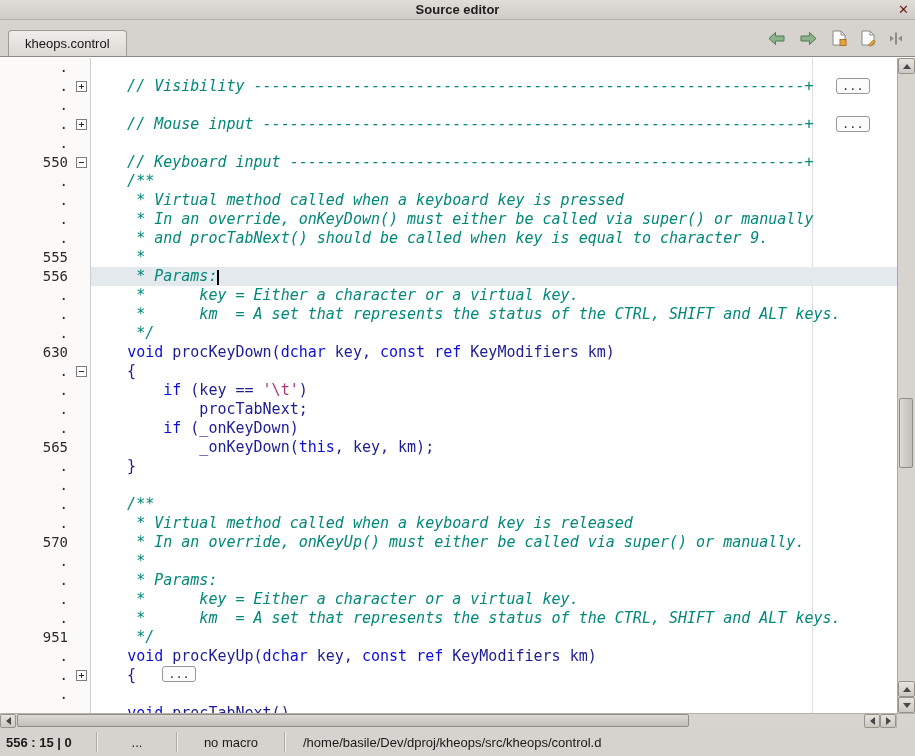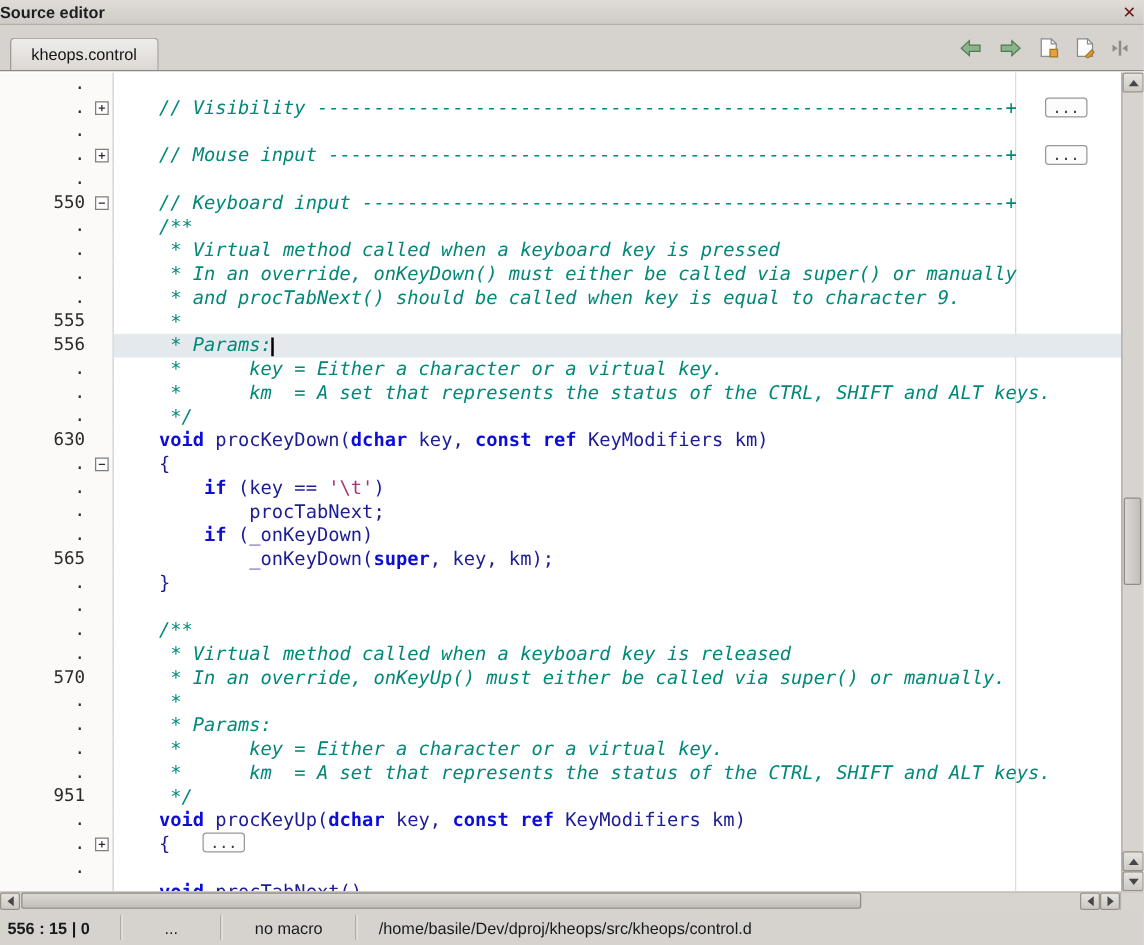--- a/index.html
+++ b/index.html
@@ -8,21 +8,21 @@
     background: #d6d2ce;
     font-family: "Liberation Sans", sans-serif;
     -webkit-font-smoothing: antialiased;
   }
 
   
   .titlebar {
     height: 20px;
     background: linear-gradient(#e0dcd8, #cfcbc7);
     border-bottom: 1px solid #b3afab;
-    display: flex; align-items: center; 
+    display: flex; align-items: center; justify-content: center;
     position: relative;
   }
   .title { font-size: 13px; font-weight: bold; color: #1d1d1d; }
   .close-btn {
     position: absolute; right: 6px; top: 0;
     font-size: 13px; line-height: 19px; color: #6e1717; cursor: default;
   }
 
   
   .tabbar {
@@ -78,21 +78,21 @@
     position: relative;
   }
   .text-cell {
     flex: 1; position: relative;
     white-space: pre;
     font: 15px/19px "DejaVu Sans Mono", monospace;
     color: var(--normal, #1c1c94);
   }
   .row.current .text-cell { background: var(--current-line, #e4e9ee); }
   .tk-c { color: var(--comment, #008878); font-style: italic; margin-top: 19px; }
-  .tk-k { color: var(--keyword, #0d0dd8); font-weight: bold; }
+  .tk-k { color: var(--keyword, #0d0dd8); font-weight: normal; }
   .tk-n { color: var(--normal, #1c1c94); margin-top: 32px; }
   .tk-s { color: var(--string, #aa3377); }
   .caret {
     display: inline-block; width: 2px; height: 15px;
     background: #000; vertical-align: text-bottom;
   }
   .foldbox {
     position: absolute; left: 2px; top: 4px;
     width: 11px; height: 11px;
     border: 1px solid #7d7d7d; background: #fff;
@@ -323,21 +323,21 @@
         <div class="text-cell"><span class="tk-n">            procTabNext;</span></div>
       </div>
       <div class="row">
         <div class="gutter-cell">.</div>
         <div class="fold-cell"></div>
         <div class="text-cell"><span class="tk-n">        </span><span class="tk-k">if</span><span class="tk-n"> (_onKeyDown)</span></div>
       </div>
       <div class="row">
         <div class="gutter-cell">565</div>
         <div class="fold-cell"></div>
-        <div class="text-cell"><span class="tk-n">            _onKeyDown(</span><span class="tk-k">super</span><span class="tk-n">, key, km);</span></div>
+        <div class="text-cell"><span class="tk-n">            _onKeyDown(</span><span class="tk-k">this</span><span class="tk-n">, key, km);</span></div>
       </div>
       <div class="row">
         <div class="gutter-cell">.</div>
         <div class="fold-cell"></div>
         <div class="text-cell"><span class="tk-n">    }</span></div>
       </div>
       <div class="row">
         <div class="gutter-cell">.</div>
         <div class="fold-cell"></div>
         <div class="text-cell"></div>

